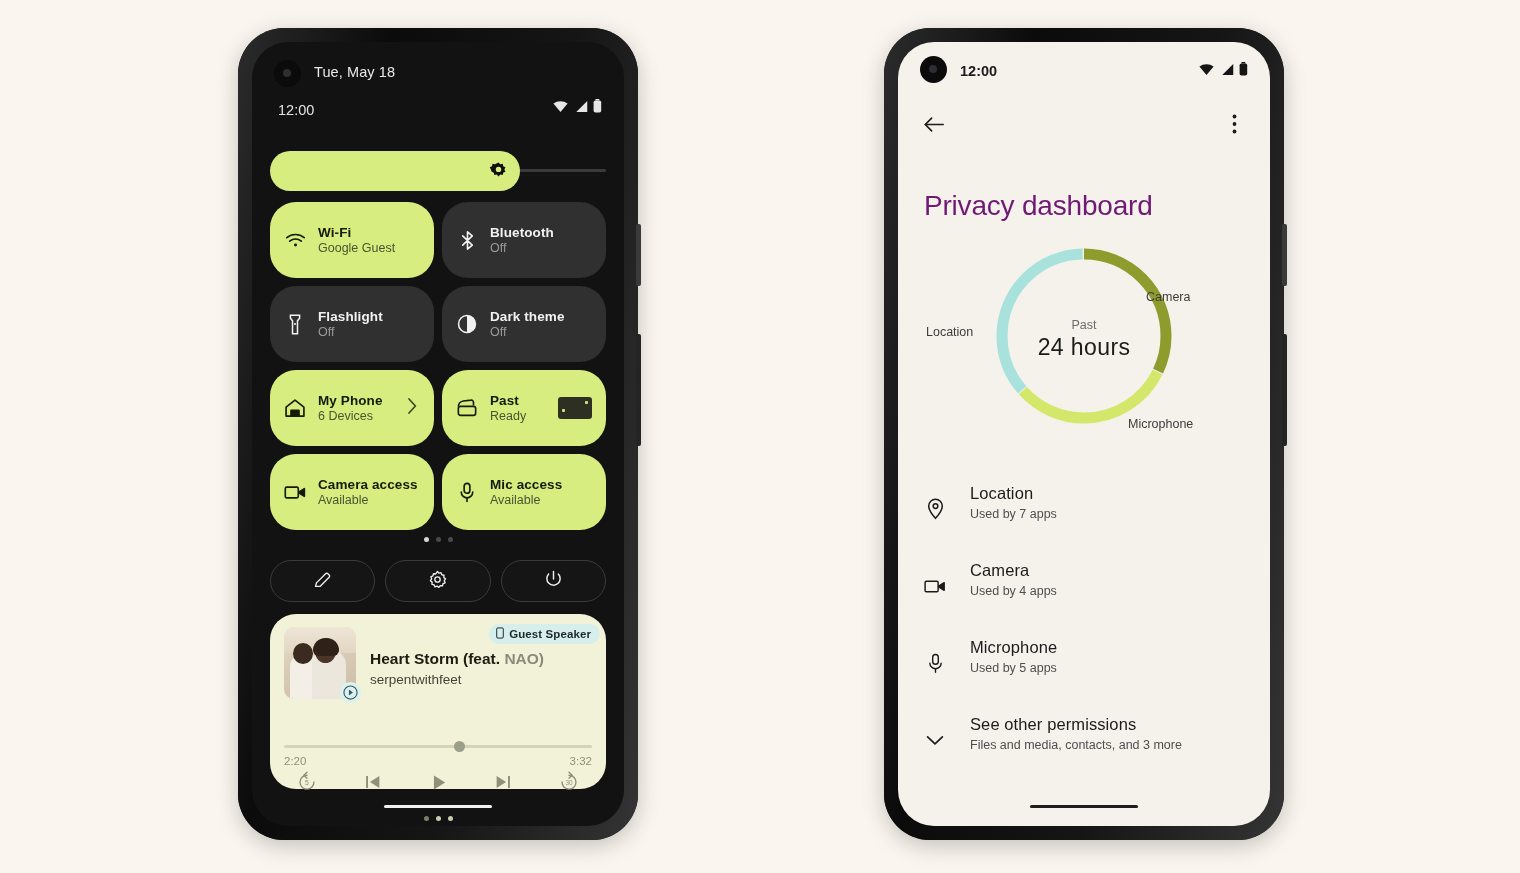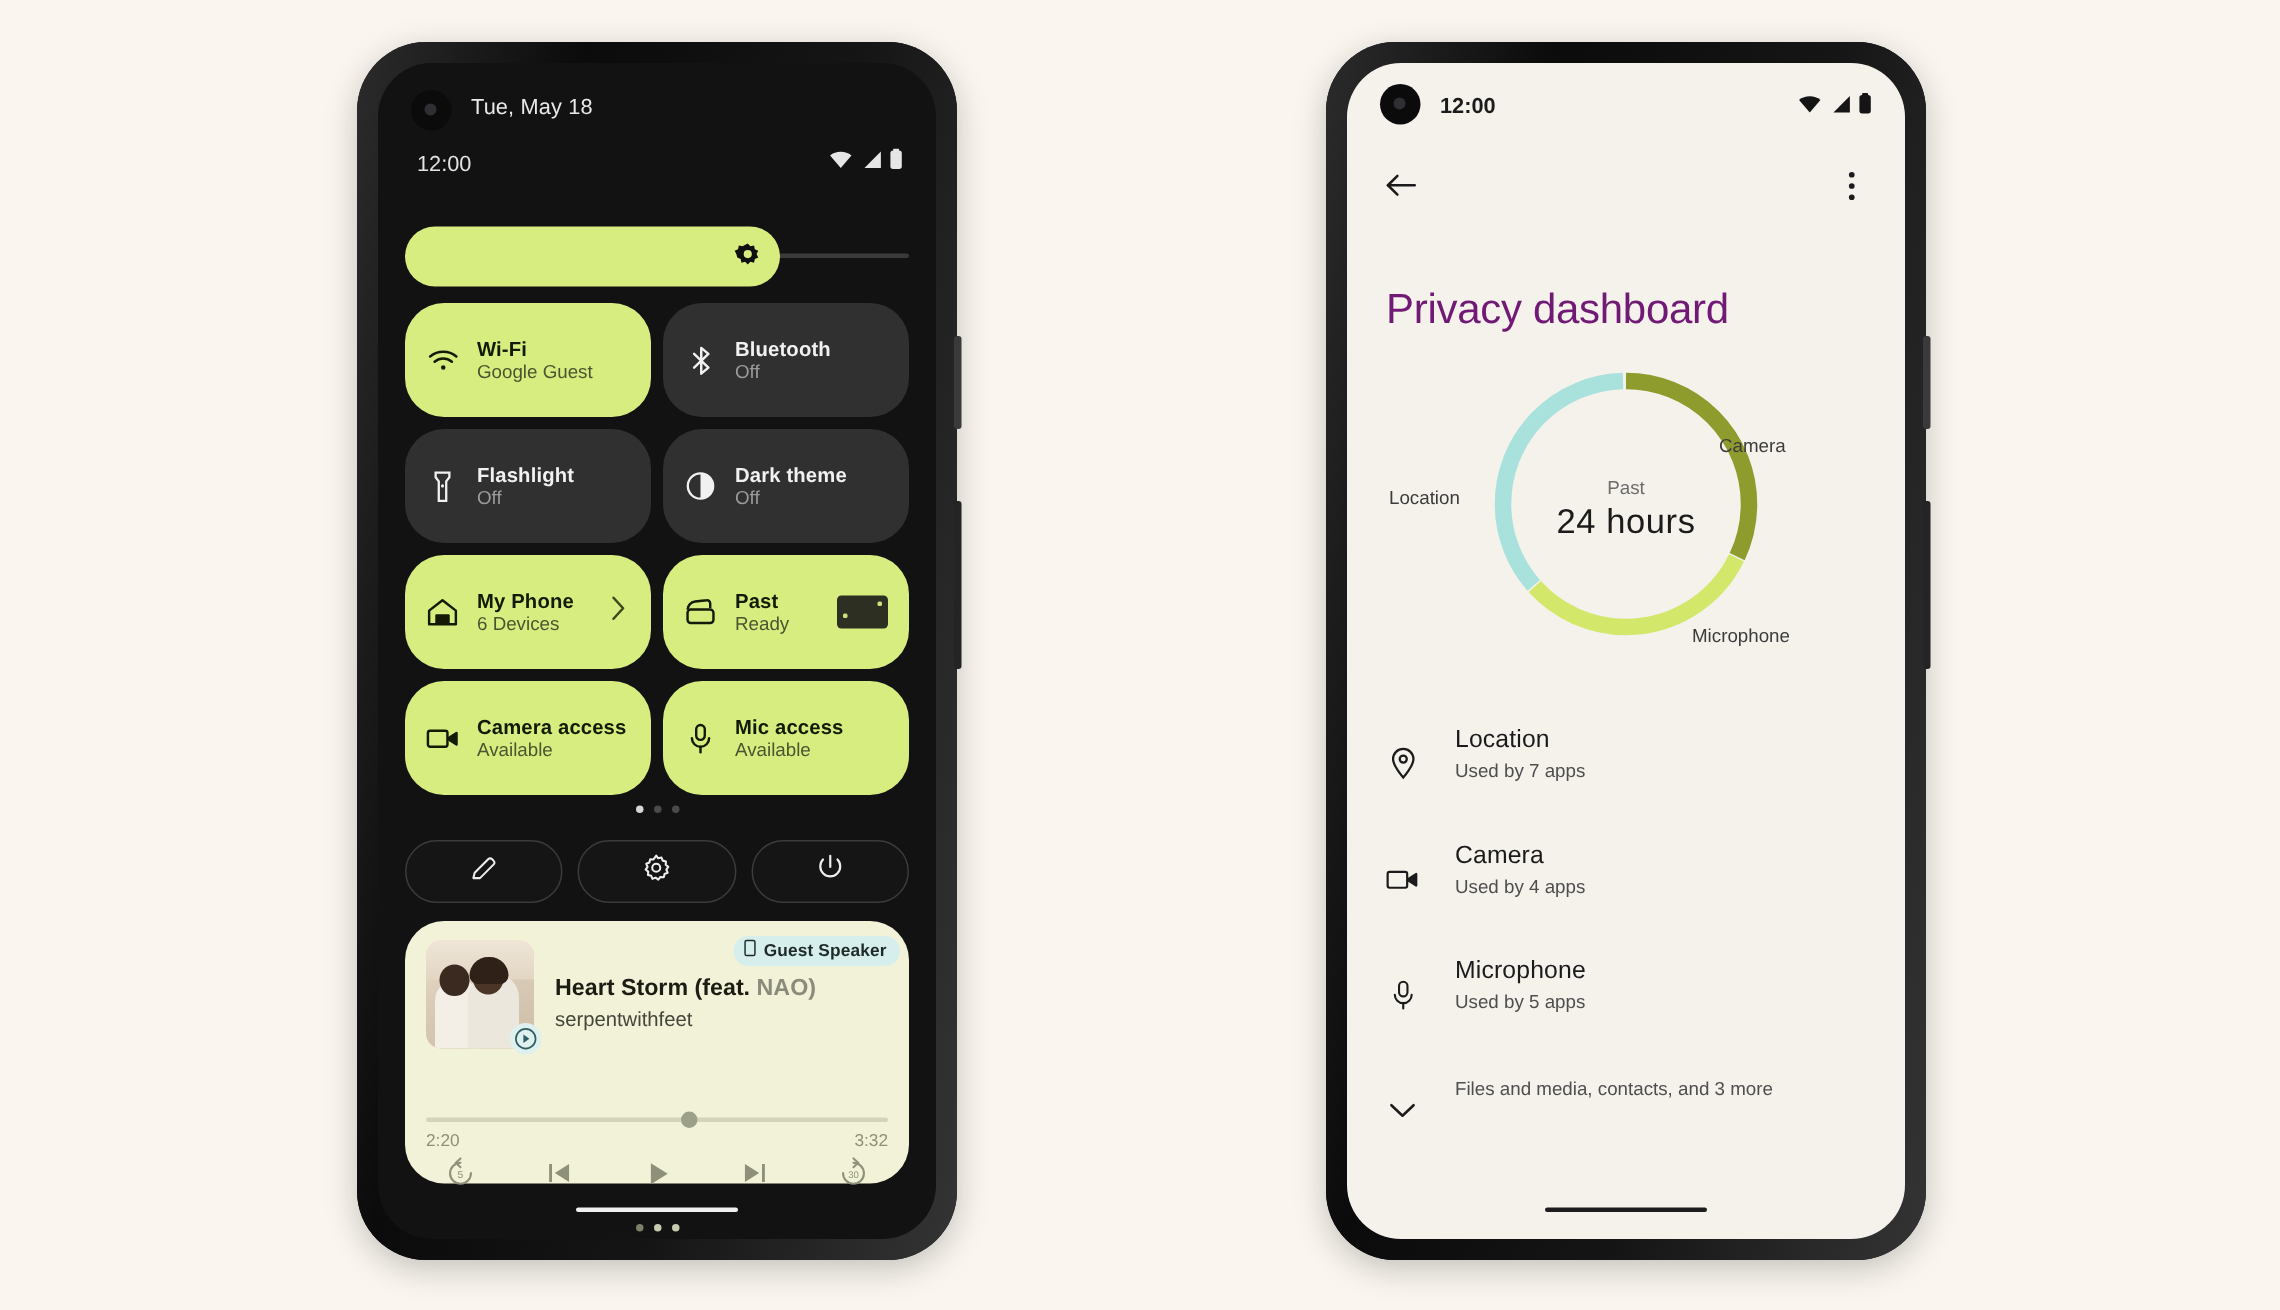--- a/index.html
+++ b/index.html
@@ -526,20 +526,21 @@
           <div class="perm-title">Microphone</div>
           <div class="perm-sub">Used by 5 apps</div>
         </div>
 
         <div class="perm-row">
           <span class="perm-ico">
             <svg width="18" height="11" viewBox="0 0 18 11" fill="none" stroke="#1b1b1b" stroke-width="1.7" stroke-linecap="round" stroke-linejoin="round">
                 <path d="M1.6 1.8 9 8.8l7.4-7"></path>
               </svg>
           </span>
+          <div class="perm-title">See other permissions</div>
           <div class="perm-sub">Files and media, contacts, and 3 more</div>
         </div>
       </div>
 
       <div class="nav-pill" id="nav-right"></div>
     </div>
   </div>
 
 </div>
 

